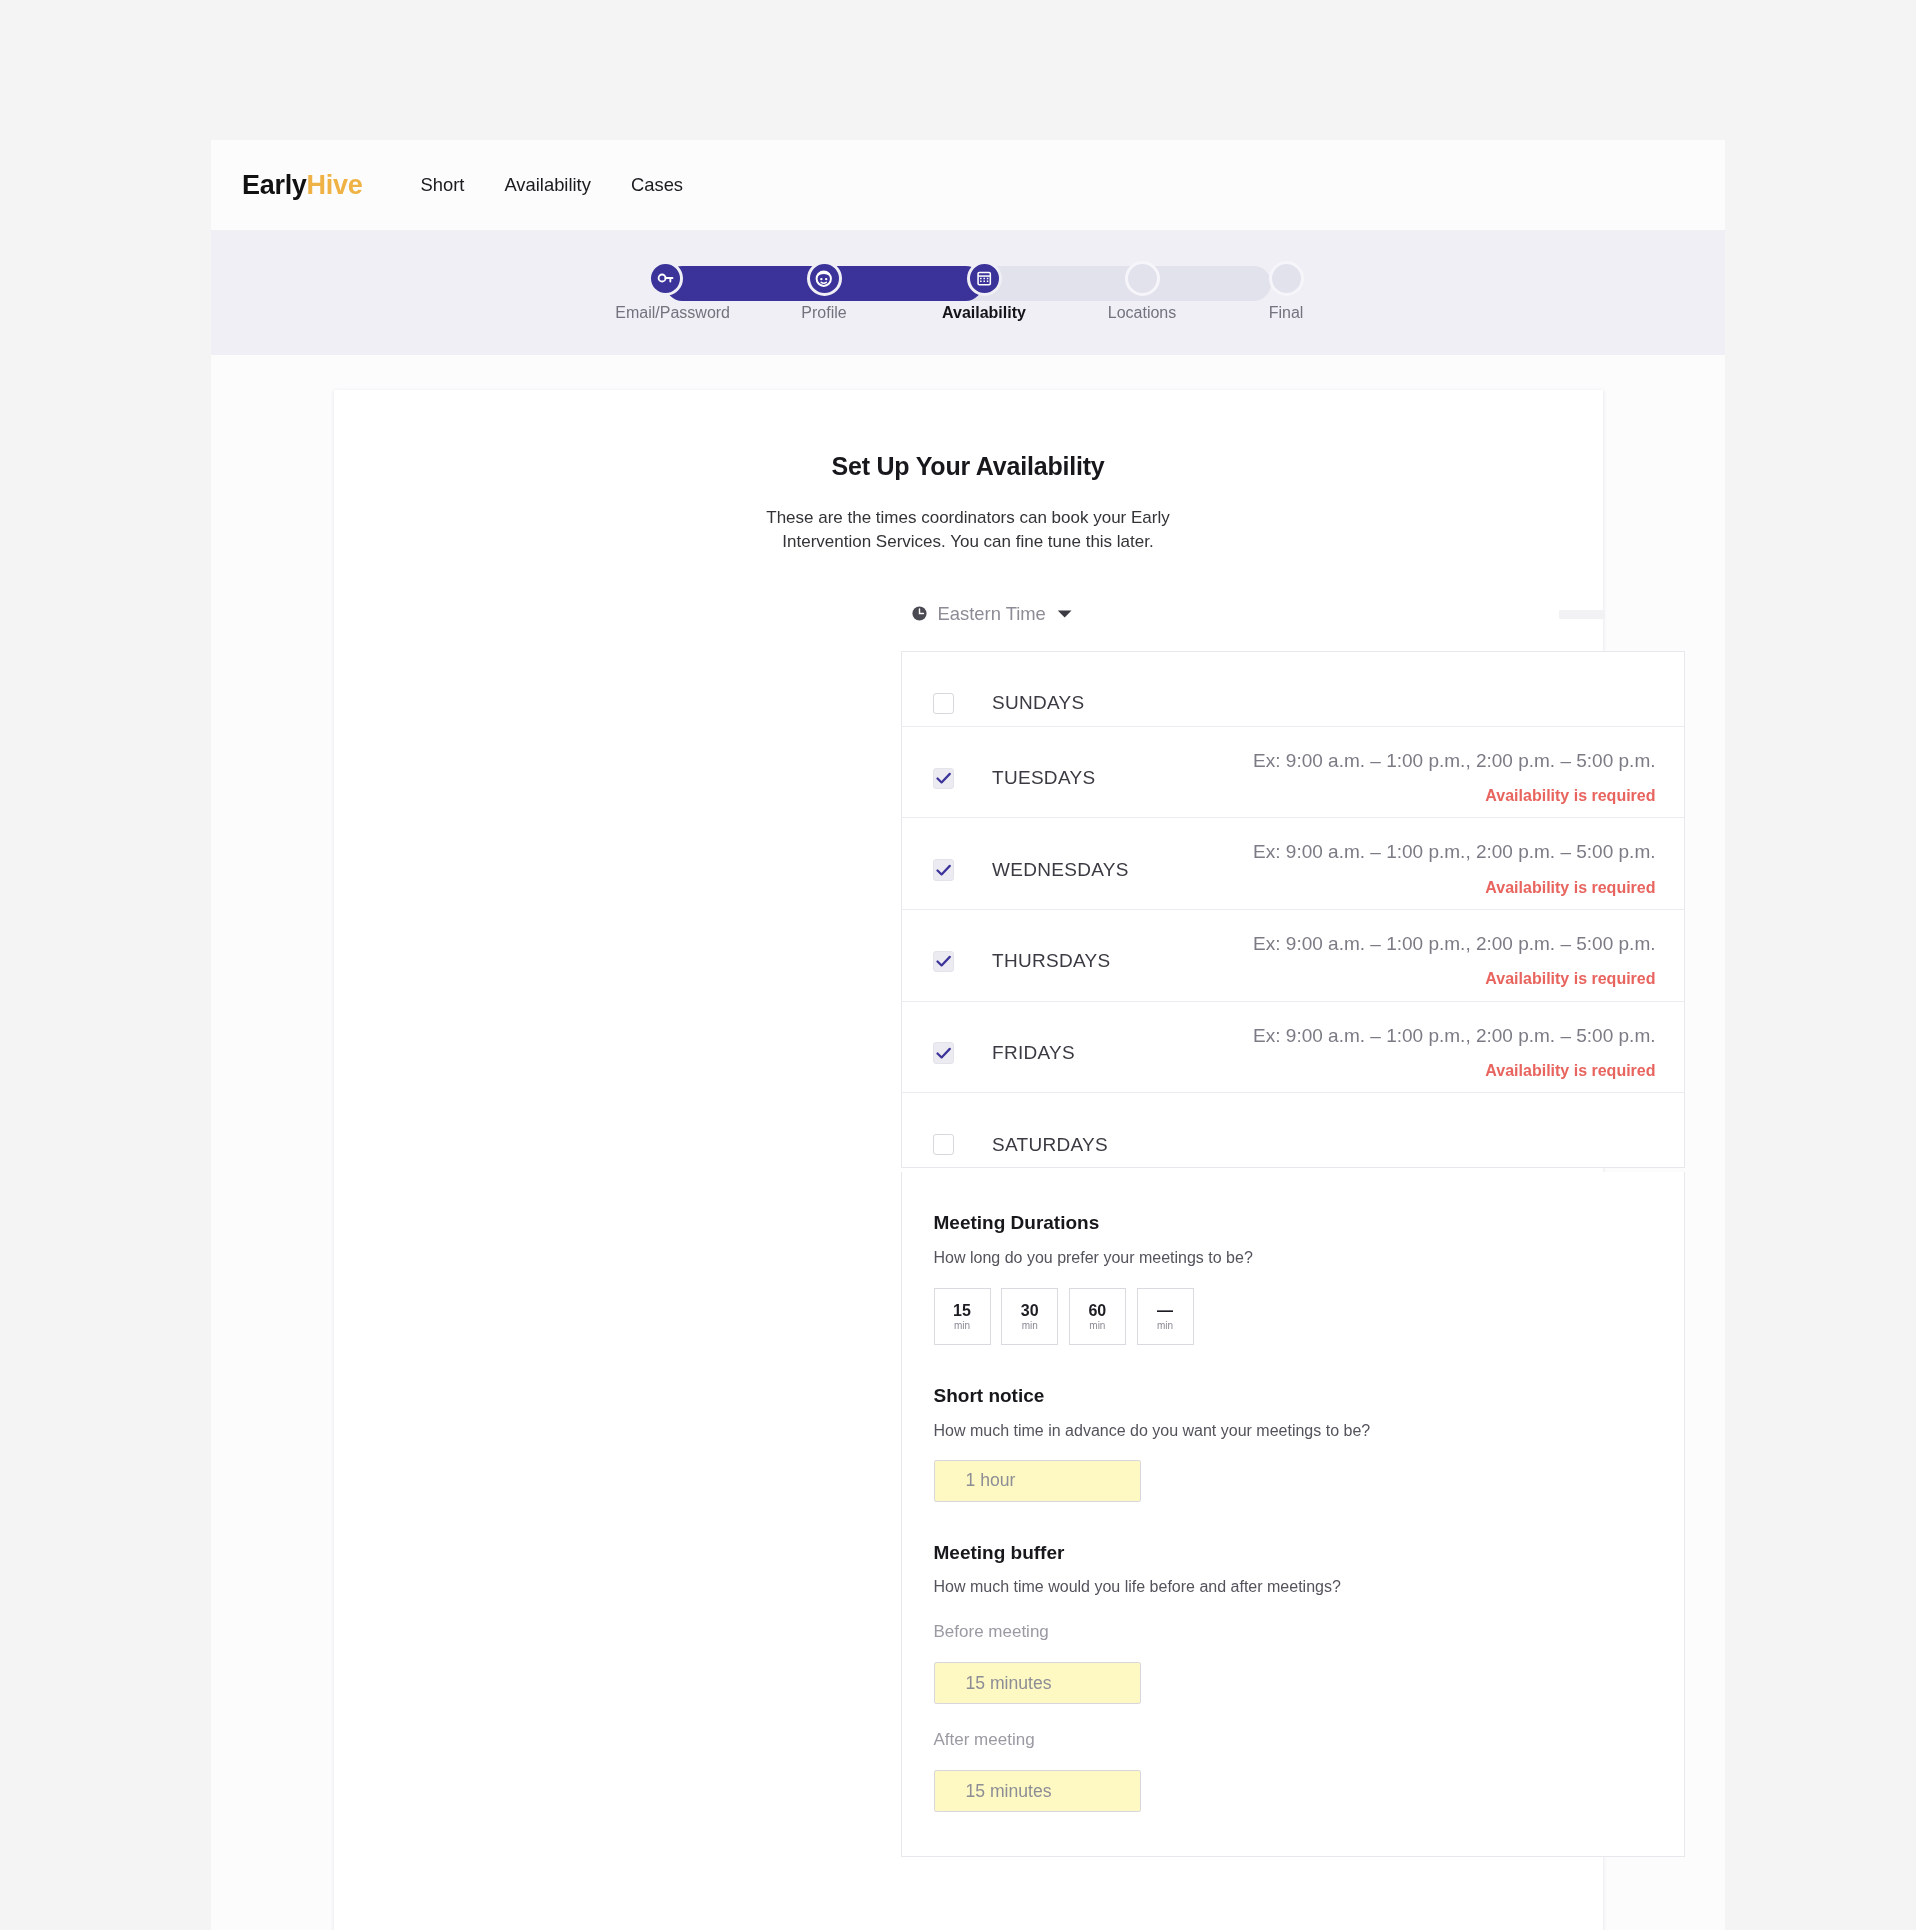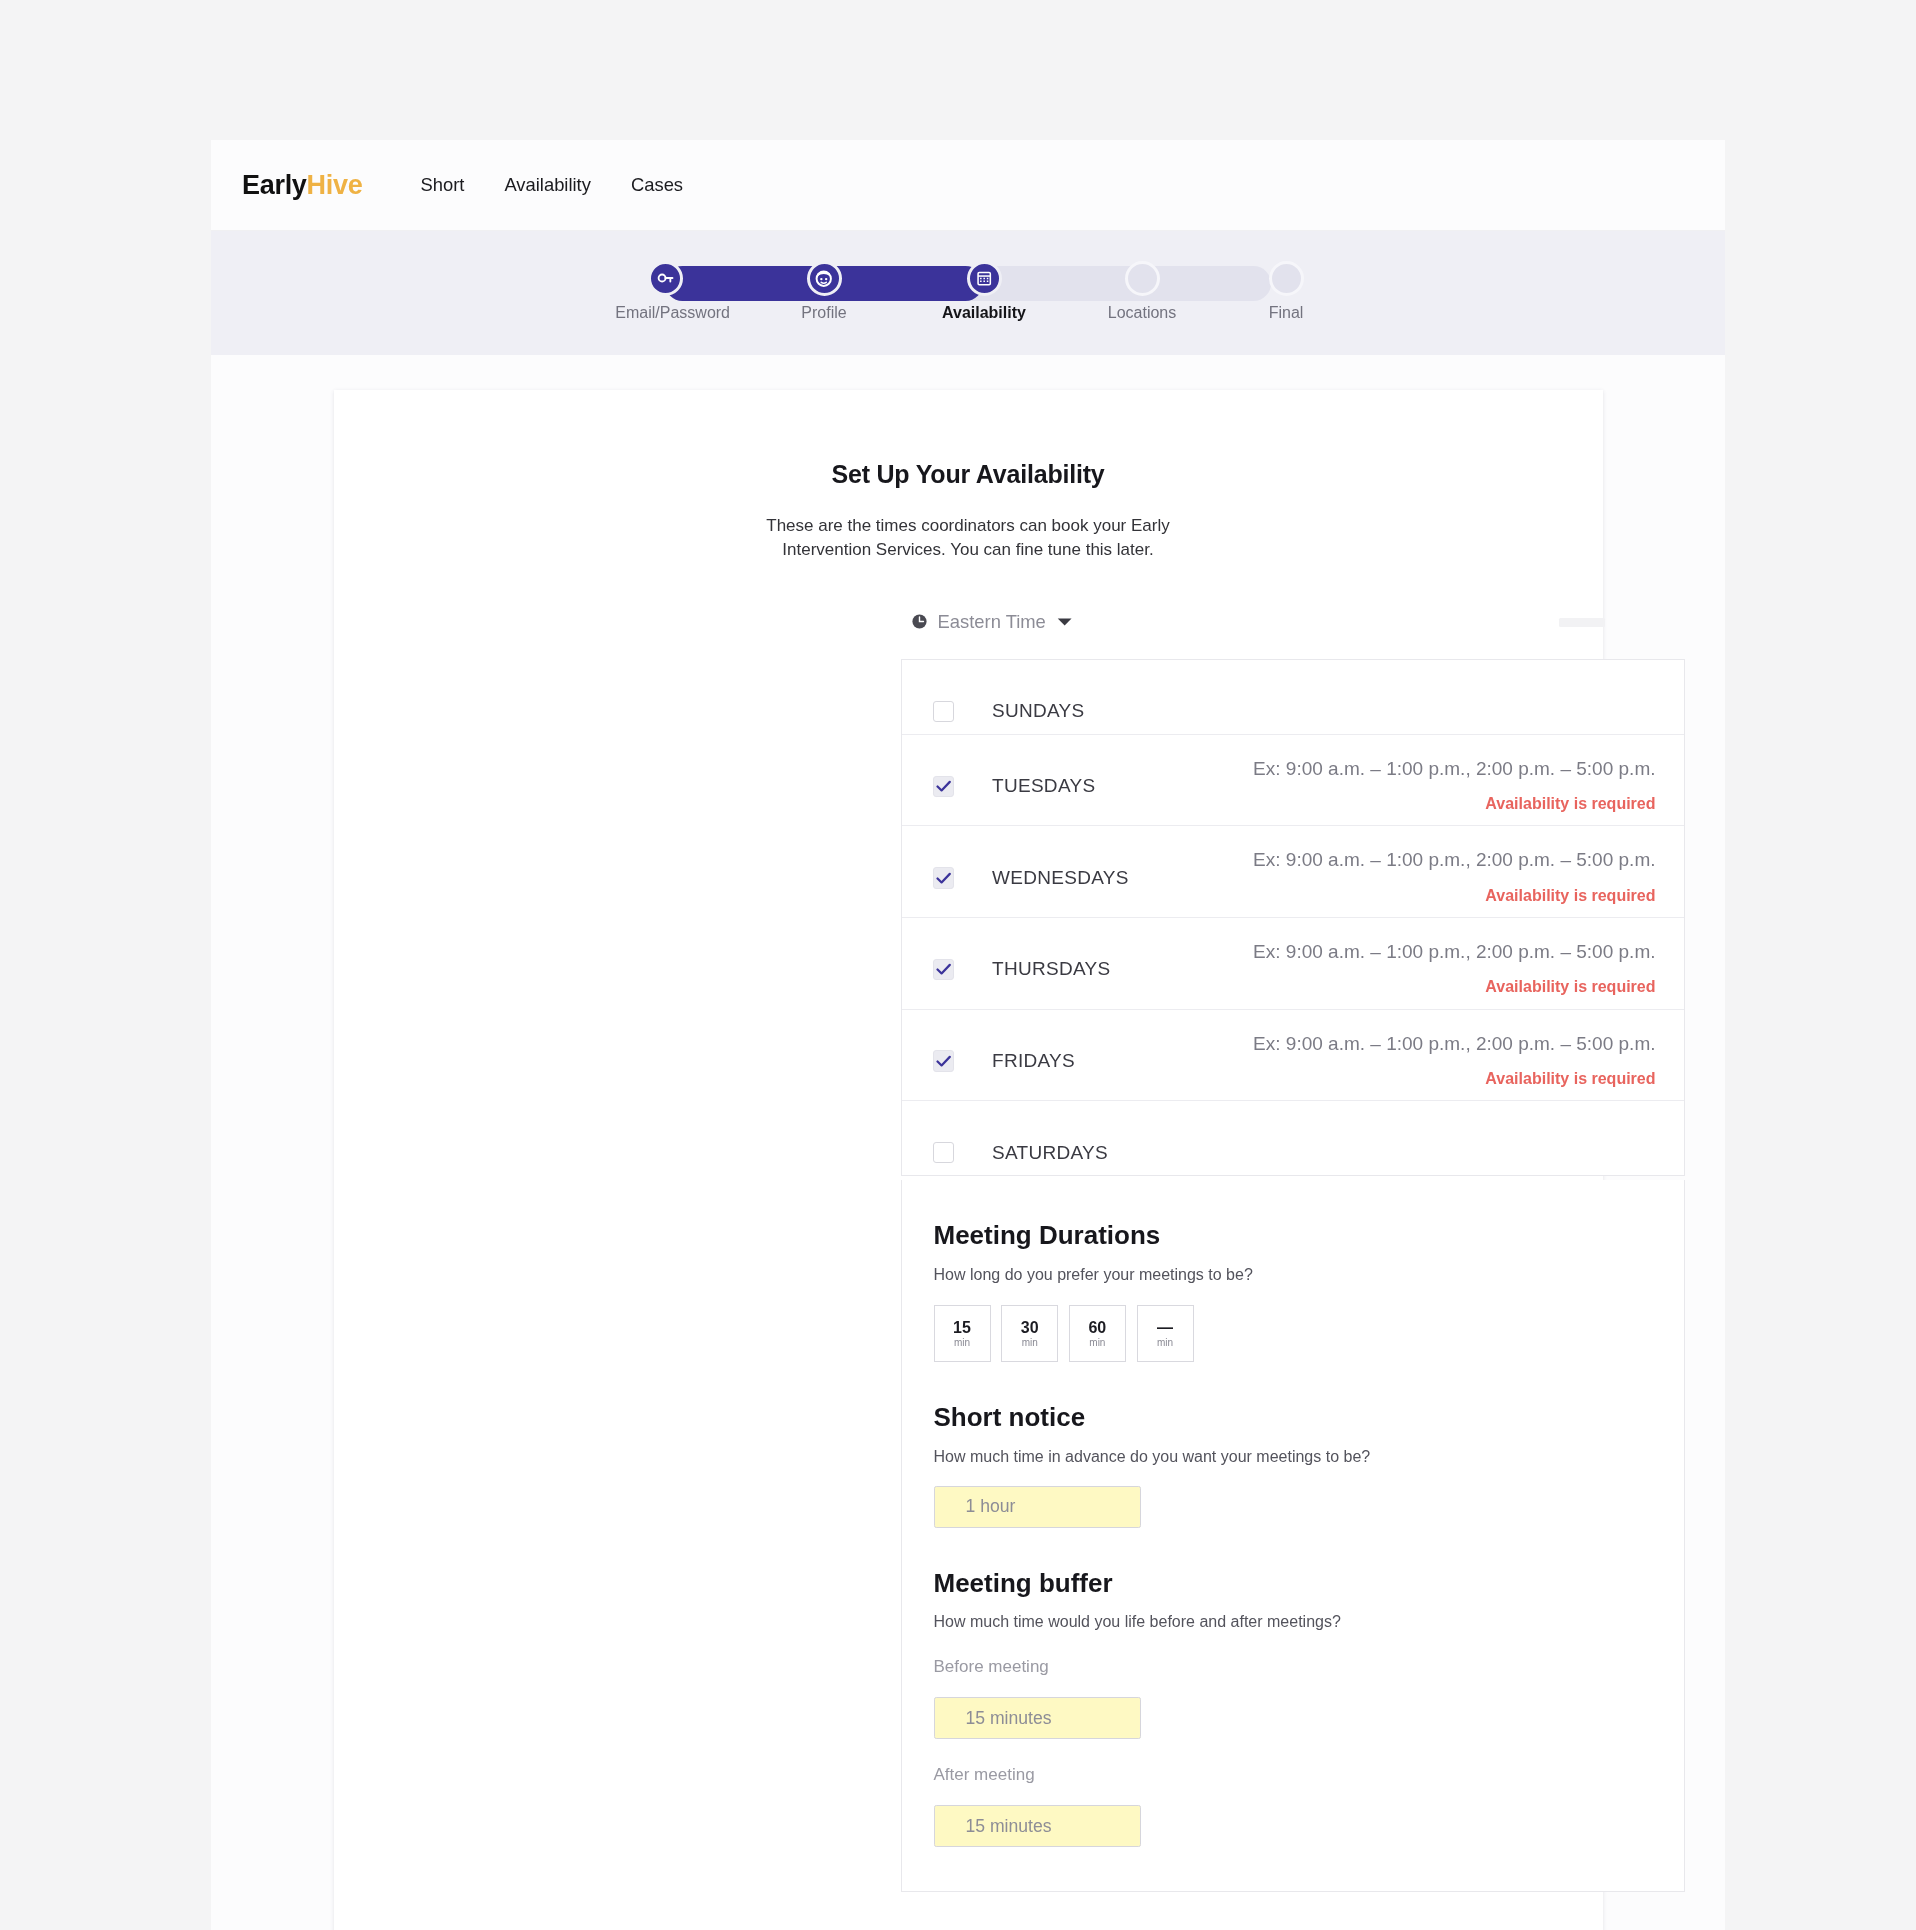--- a/index.html
+++ b/index.html
@@ -127,21 +127,21 @@
     background: #ffffff;
     box-shadow: 0 0.8px 3.8px rgba(60,60,90,0.13);
     padding: 40px 0 77px;
   }
   .card-title {
     text-align: center;
     font-size: 25px;
     font-weight: 700;
     color: #17171c;
     letter-spacing: -0.2px;
-    margin-top: 30px;
+    margin-top: 22px;
   }
   .card-sub {
     text-align: center;
     font-size: 17px;
     color: #333338;
     line-height: 1.42;
     margin: 24.5px auto 0;
     width: 491px;
   }
 
@@ -270,21 +270,21 @@
   
   .settings {
     width: 784px;
     margin: 0 0 0 567px;
     border: 0.8px solid #e8e8ec;
     border-top: none;
     padding: 40px 32px 44px;
     background: #fff;
   }
   .sec-title {
-    font-size: 26px;
+    font-size: 19px;
     font-weight: 700;
     color: #17171c;
     margin: 0;
   }
   .sec-sub {
     font-size: 16px;
     color: #53535c;
     margin: 14.6px 0 0;
   }
   .duration-row { display: flex; gap: 10.7px; margin-top: 21.5px; }

